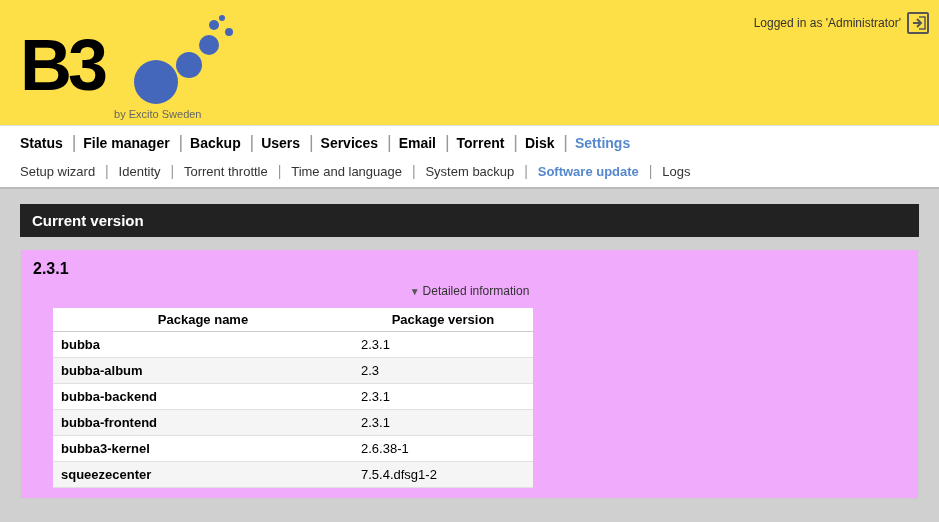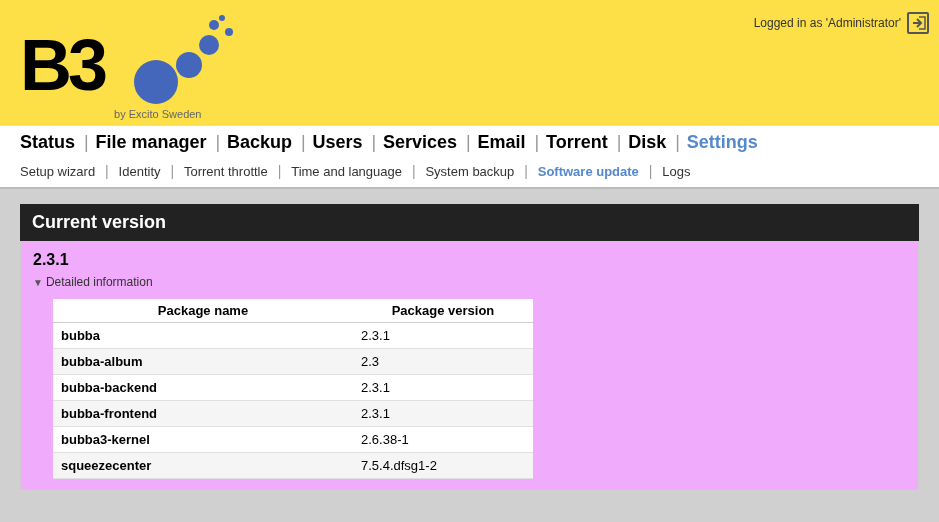--- a/index.html
+++ b/index.html
@@ -8,36 +8,36 @@
     
     #header { background: #fde047; padding: 0; }
     #logo-area { display: flex; align-items: center; padding: 10px 20px 5px 20px; position: relative; }
     #logo-text { font-size: 72px; font-weight: 900; color: #000; letter-spacing: -4px; line-height: 1; }
     #logo-graphic { margin-left: 10px; }
     #logo-byline { font-size: 11px; color: #666; display: block; text-align: left; }
     #user-info { position: absolute; top: 12px; right: 10px; font-size: 12px; color: #333; display: flex; align-items: center; gap: 6px; justify-content: center; }
 
     
     #main-nav { background: #fff; padding: 6px 20px; border-top: 1px solid #ddd; }
-    #main-nav a { font-size: 18px; font-weight: bold; color: #000; text-decoration: none; margin-right: 2px; }
+    #main-nav a { font-size: 14px; font-weight: bold; color: #000; text-decoration: none; margin-right: 2px; }
     #main-nav a.active { color: #5588cc; }
     #main-nav span.sep { color: #999; margin: 0 3px; font-size: 18px; }
 
     
     #sub-nav { background: #fff; padding: 4px 20px 8px 20px; border-bottom: 2px solid #bbb; }
     #sub-nav a { font-size: 13px; color: #333; text-decoration: none; }
     #sub-nav a.active { color: #5588cc; font-weight: bold; }
     #sub-nav span.sep { color: #999; margin: 0 6px; }
 
     
     #content { padding: 15px 20px; }
-    #section-header { background: #222; color: #fff; padding: 8px 12px; font-size: 18px; font-weight: bold; margin-bottom: 0; }
+    #section-header { background: #222; color: #fff; padding: 8px 12px; font-size: 15px; font-weight: bold; margin-bottom: 13px; }
     #version-area { background: #f0abfc; padding: 10px 12px; border: 1px solid #ccc; border-top: none; }
     #version-number { font-size: 16px; font-weight: bold; margin-bottom: 6px; }
-    #detail-toggle { font-size: 12px; color: #333; cursor: pointer; display: flex; align-items: center; gap: 3px; margin-bottom: 10px; }
+    #detail-toggle { font-size: 12px; color: #333; cursor: pointer; display: flex; align-items: center; gap: 3px; margin-bottom: 10px; justify-content: center; }
     #detail-toggle::before { content: "▼"; font-size: 10px; color: #555; }
 
     
     #pkg-table { border-collapse: collapse; width: 480px; margin-left: 20px; }
     #pkg-table th { text-align: center; font-size: 13px; font-weight: bold; padding: 4px 8px; background: #fff; border-bottom: 1px solid #ccc; }
     #pkg-table td { font-size: 13px; padding: 5px 8px; border-bottom: 1px solid #e0e0e0; }
     #pkg-table tr:nth-child(even) td { background: #f5f5f5; }
     #pkg-table tr:nth-child(odd) td { background: #ffffff; }
     #pkg-table td:first-child { font-weight: bold; width: 300px; }
 

